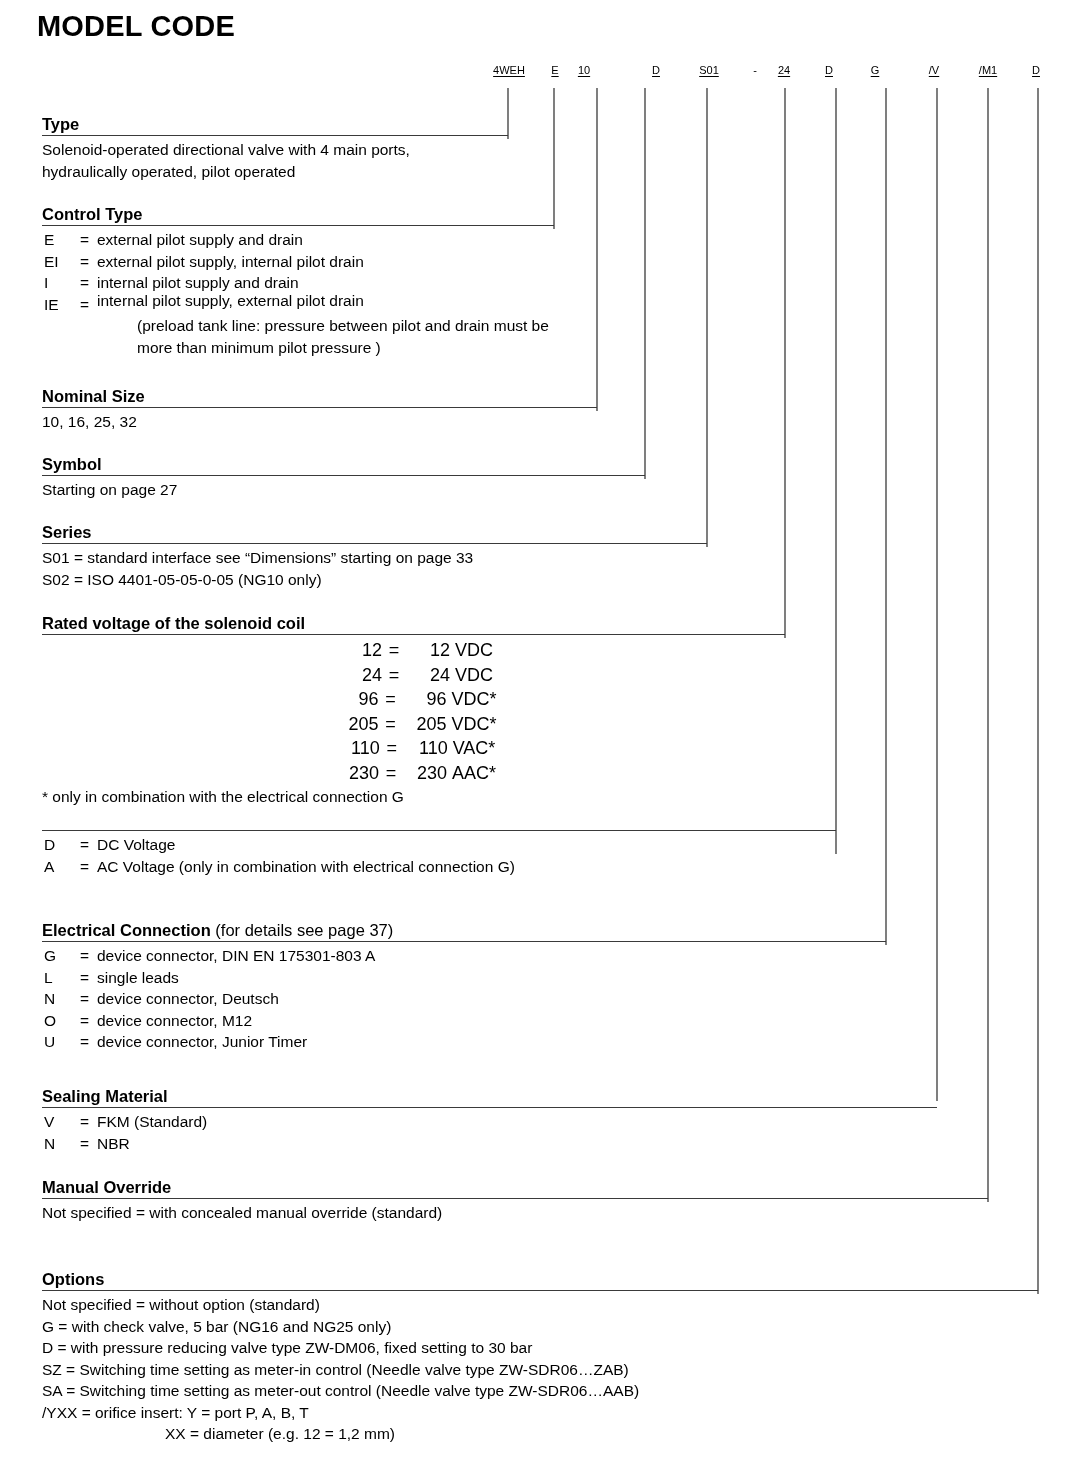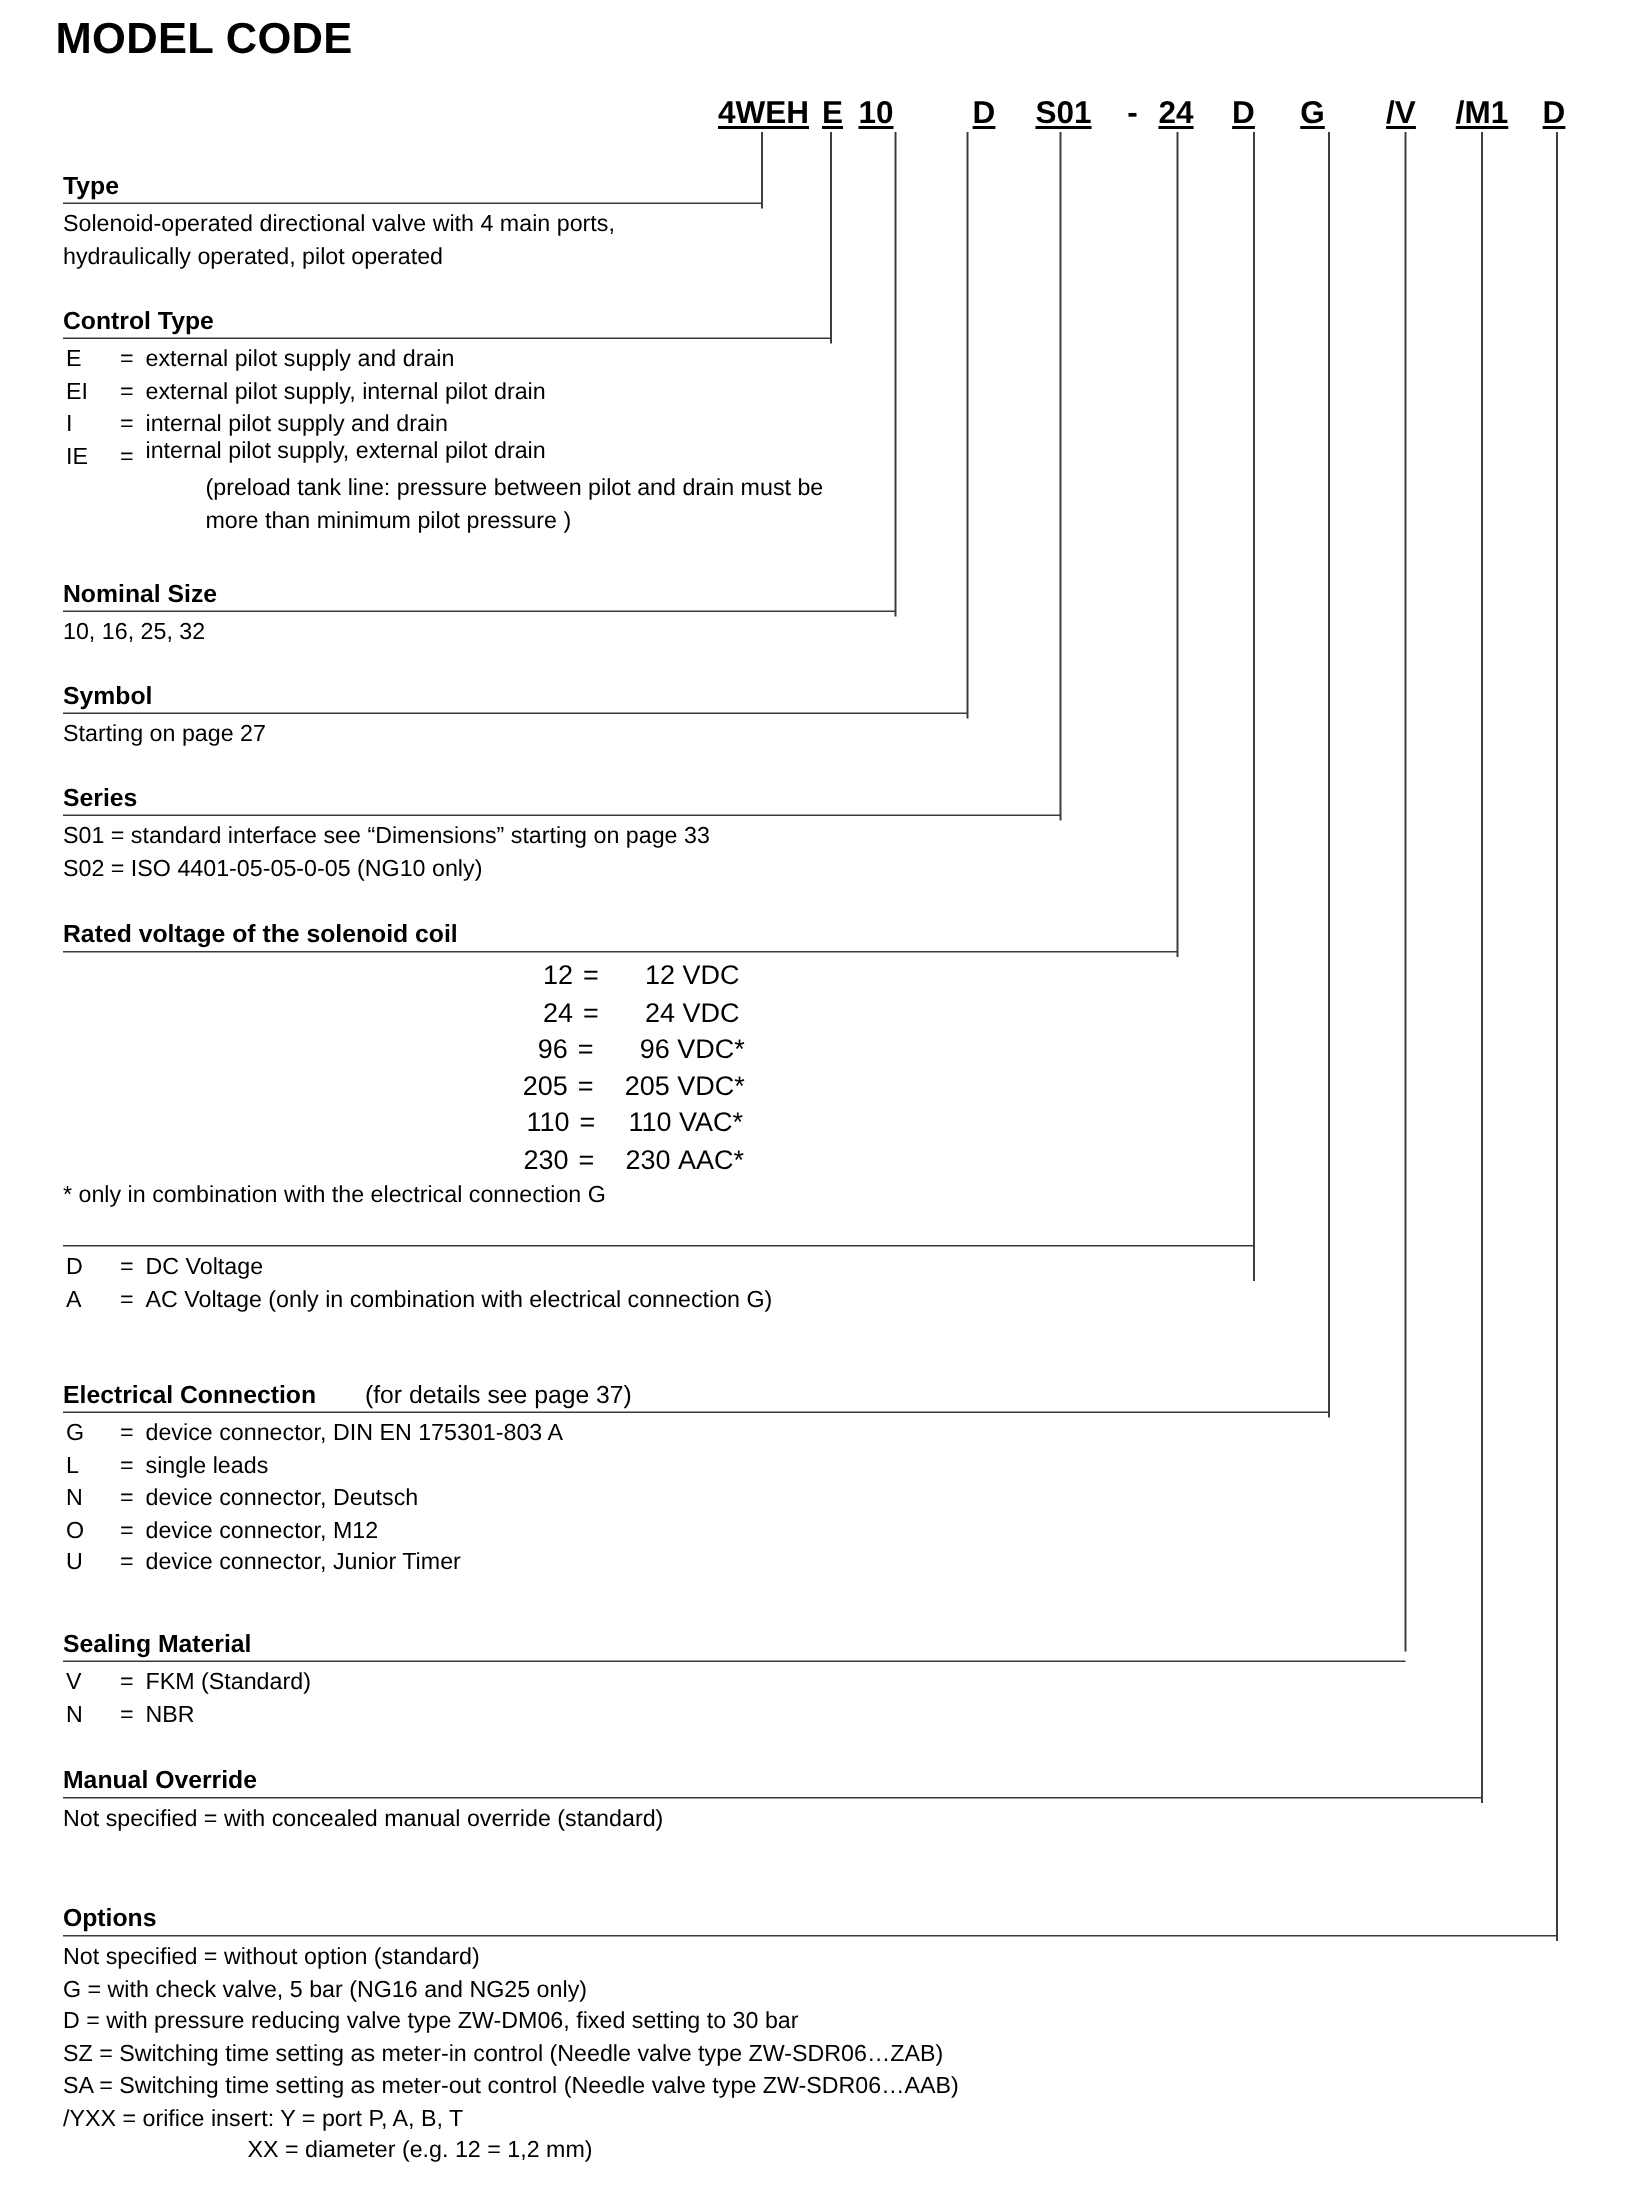--- a/index.html
+++ b/index.html
@@ -35,22 +35,22 @@
   
   #code-row {
     position: absolute;
     left: 0;
     top: 64px;
     height: 22px;
   }
   .code-token {
     position: absolute;
     top: 0;
-    font-size: 21px;
-    font-weight: bold;
+    font-size: 11px;
+    font-weight: normal;
     text-decoration: underline;
     text-underline-offset: 2px;
     white-space: nowrap;
     transform: translateX(-50%);
   }
   .code-token.no-rule {
     text-decoration: none;
   }
 
   
@@ -68,21 +68,20 @@
   }
   .sec-head {
     font-size: 16.5px;
     font-weight: bold;
     line-height: 19px;
     white-space: nowrap;
     padding-bottom: 1px;
   }
   .sec-head .note {
     font-weight: normal;
-    margin-left: 28px;
   }
   .sec-rule {
     height: 0;
     border-top: 1.3px solid #3a3a3a;
   }
   .sec-body {
     padding-top: 3px;
   }
 
   

